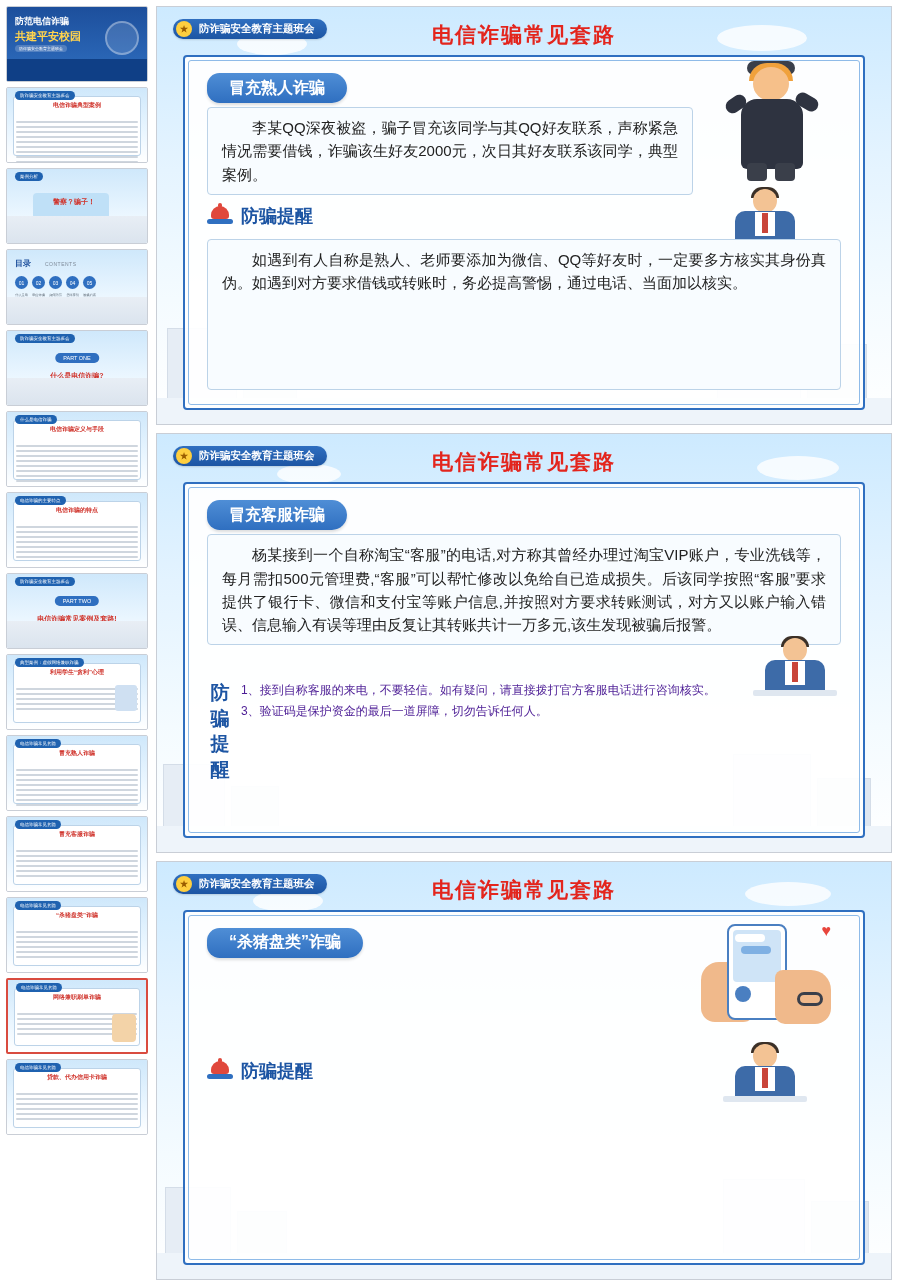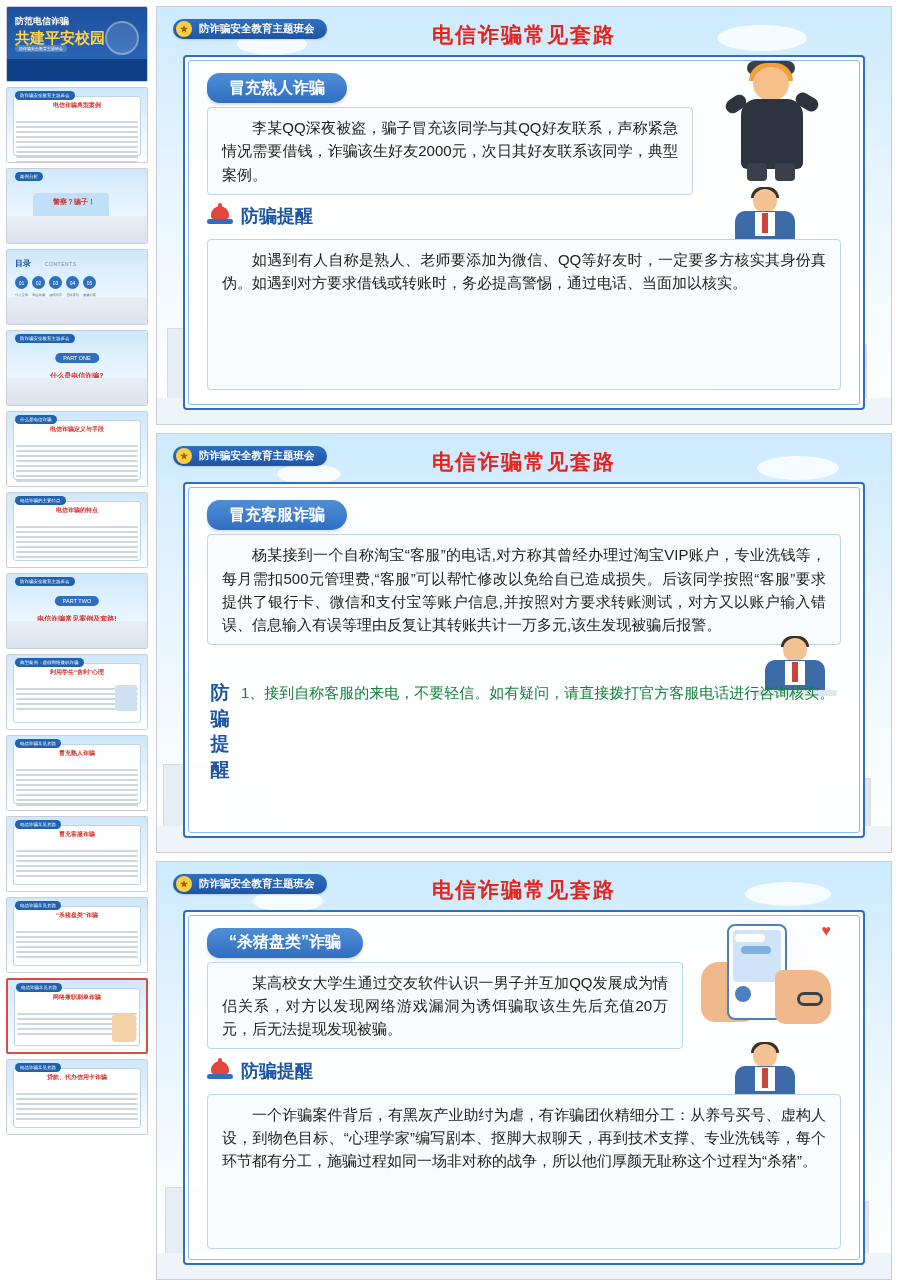--- a/index.html
+++ b/index.html
@@ -55,21 +55,21 @@
   .t-title {
     position:absolute; left:0; right:0; top:13px; text-align:center;
     color:#d0342c; font-size:6px; font-weight:bold;
   }
   .t-para { position:absolute; left:9px; right:9px; top:33px; }
   .t-para i { display:block; height:2px; background:#cfd6de; margin-bottom:3px; border-radius:1px; }
 
   
   .cover { background:linear-gradient(#1d4f9c,#2f6fc0); }
   .cover .c-t1 { position:absolute; top:8px; left:8px; color:#fff; font-size:9px; font-weight:bold; }
-  .cover .c-t2 { position:absolute; top:22px; left:8px; color:#ffd34d; font-size:15px; font-weight:bold; }
+  .cover .c-t2 { position:absolute; top:22px; left:8px; color:#ffd34d; font-size:11px; font-weight:bold; }
   .cover .c-sub { position:absolute; top:38px; left:8px; background:#ffffff33; color:#fff; font-size:4px; padding:1px 4px; border-radius:5px;}
   .cover .c-circ { position:absolute; right:8px; top:14px; width:34px; height:34px; border-radius:50%; background:#ffffff22; border:2px solid #ffffff55;}
   .cover .c-base { position:absolute; left:0; right:0; bottom:0; height:22px; background:#0f3f86;}
 
   
   .toc-title { position:absolute; left:8px; top:8px; font-size:8px; font-weight:bold; color:#1d4f9c; }
   .toc-en { position:absolute; left:38px; top:11px; font-size:5px; color:#7f8b99; letter-spacing:.5px;}
   .toc-nums { position:absolute; left:8px; top:26px; right:8px; display:flex; gap:4px;}
   .toc-nums span { width:13px; height:13px; border-radius:50%; background:#2f6fc0; color:#fff; font-size:5px; display:flex; align-items:center; justify-content:center;}
   .toc-labels { position:absolute; left:8px; top:43px; right:8px; display:flex; gap:4px; }
@@ -160,21 +160,21 @@
   .remind .bell .b3 { position:absolute; left:11px; top:0px; width:4px; height:5px; background:#e0483c; border-radius:2px;}
 
   
   .vlabel {
     position:absolute; left:22px; width:26px;
     font-size:19px; font-weight:bold; color:#1d55a3; line-height:1.34;
     text-align:center;
   }
   .numlist {
     position:absolute; left:56px; right:22px;
-    font-size:15px; line-height:1.72; color:#15803d;
+    font-size:12px; line-height:1.72; color:#4c1d95;
   }
   .numlist div { margin:0; }
 
   
   .ill { position:absolute; }
   .thief { width:110px; height:120px; }
   .thief .head { position:absolute; left:34px; top:4px; width:36px; height:34px; border-radius:50%; background:#f6c08a;}
   .thief .hair { position:absolute; left:30px; top:0px; width:44px; height:18px; border-radius:22px 22px 0 0; background:#f0a13c;}
   .thief .hat { position:absolute; left:28px; top:-2px; width:48px; height:14px; border-radius:8px; background:#3a3f4a;}
   .thief .body { position:absolute; left:22px; top:36px; width:62px; height:70px; background:#2e3340; border-radius:16px 16px 6px 6px;}
@@ -525,20 +525,21 @@
             <div class="head"></div>
             <div class="body"></div>
           <div class="shirt"></div>
             <div class="tie"></div>
             <div class="deskline"></div>
         </div>
 
         <div class="vlabel" style="top:196px;">防骗提醒</div>
         <div class="numlist" style="top:196px;">
           <div>1、接到自称客服的来电，不要轻信。如有疑问，请直接拨打官方客服电话进行咨询核实。</div>
+          <div>3、验证码是保护资金的最后一道屏障，切勿告诉任何人。</div>
         </div>
       </div>
     </div>
 
     <div class="slide">
       <div class="sky"></div>
       <div class="cloud" style="left:96px;top:28px;width:70px;height:22px;"></div>
       <div class="cloud" style="left:588px;top:20px;width:86px;height:24px;"></div>
       <div class="buildings">
         <div class="bld" style="left:8px;width:66px;height:92px;"></div>
@@ -562,40 +563,34 @@
           <div class="hand"></div>
           <div class="phone"></div>
           <div class="scr"></div>
           <div class="bub1"></div>
           <div class="bub2"></div>
           <div class="av"></div>
           <div class="heart">♥</div>
           <div class="hand2"></div>
           <div class="cuff"></div>
         </div>
-        <div class="textbox" style="top:50px; right:180px;">
-          <p>某高校女大学生通过交友软件认识一男子并互加QQ发展成为情侣关系，对方以发现网络游戏漏洞为诱饵骗取该生先后充值20万元，后无法提现发现被骗。</p>
-        </div>
 
         <div class="remind" style="top:146px;">
           <span class="bell">
               <i class="b3"></i>
               <i class="b1"></i>
               <i class="b2"></i>
             </span>
           <span>防骗提醒</span>
         </div>
         <div class="ill man" style="right:56px;top:130px;">
           <div class="hair"></div>
             <div class="head"></div>
             <div class="body"></div>
           <div class="shirt"></div>
             <div class="tie"></div>
             <div class="deskline"></div>
         </div>
-        <div class="textbox" style="top:182px; bottom:14px;">
-          <p>一个诈骗案件背后，有黑灰产业助纣为虐，有诈骗团伙精细分工：从养号买号、虚构人设，到物色目标、“心理学家”编写剧本、抠脚大叔聊天，再到技术支撑、专业洗钱等，每个环节都有分工，施骗过程如同一场非对称的战争，所以他们厚颜无耻称这个过程为“杀猪”。</p>
-        </div>
       </div>
     </div>
 
   </div>
 </div>
 
 </body></html>

